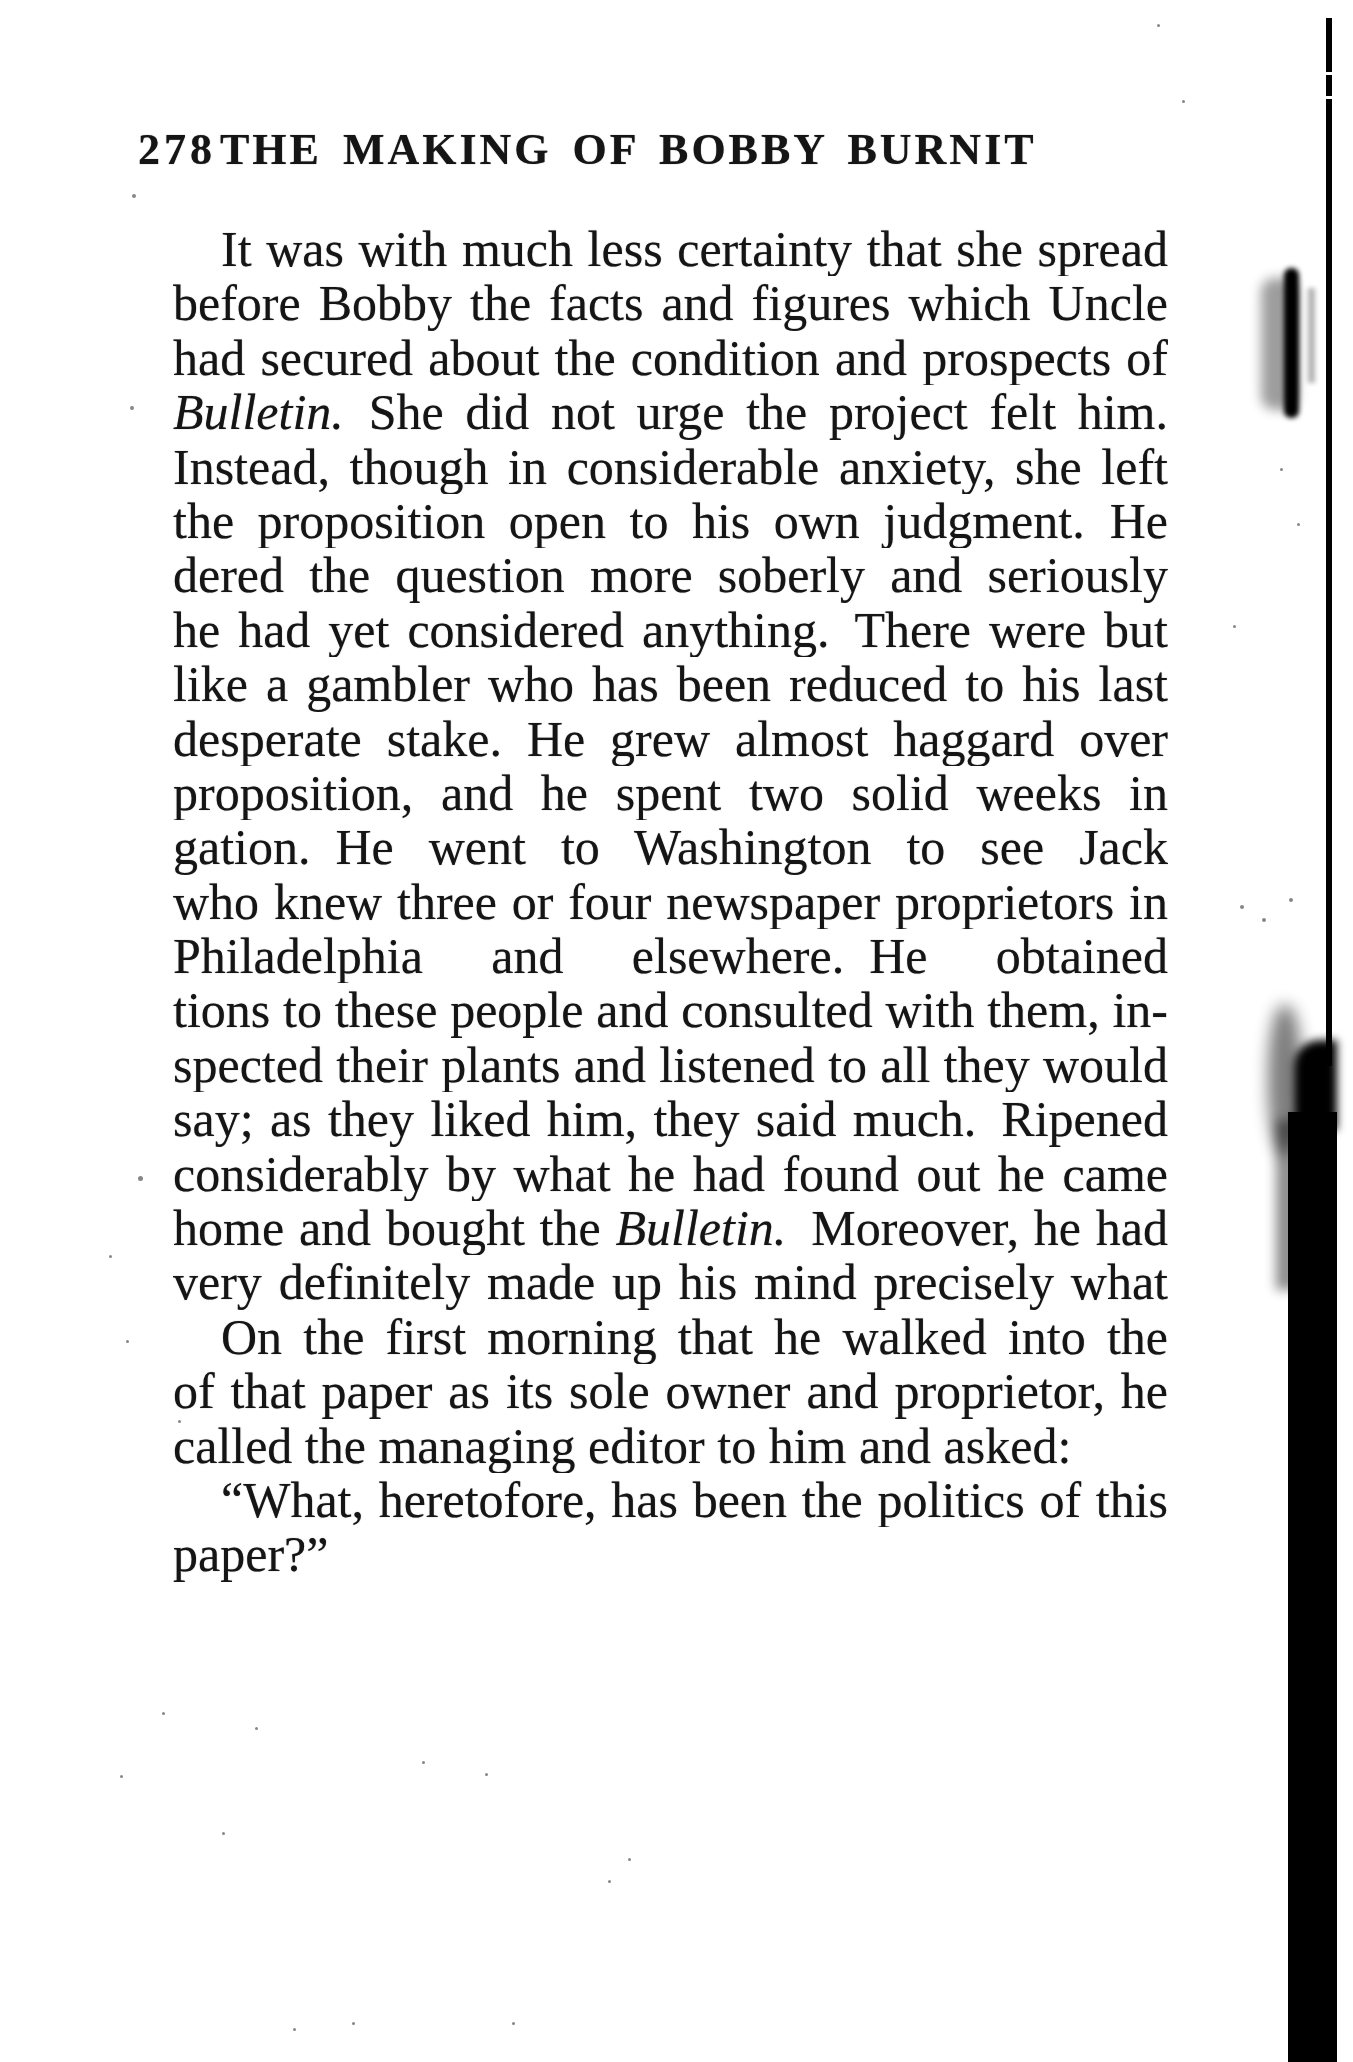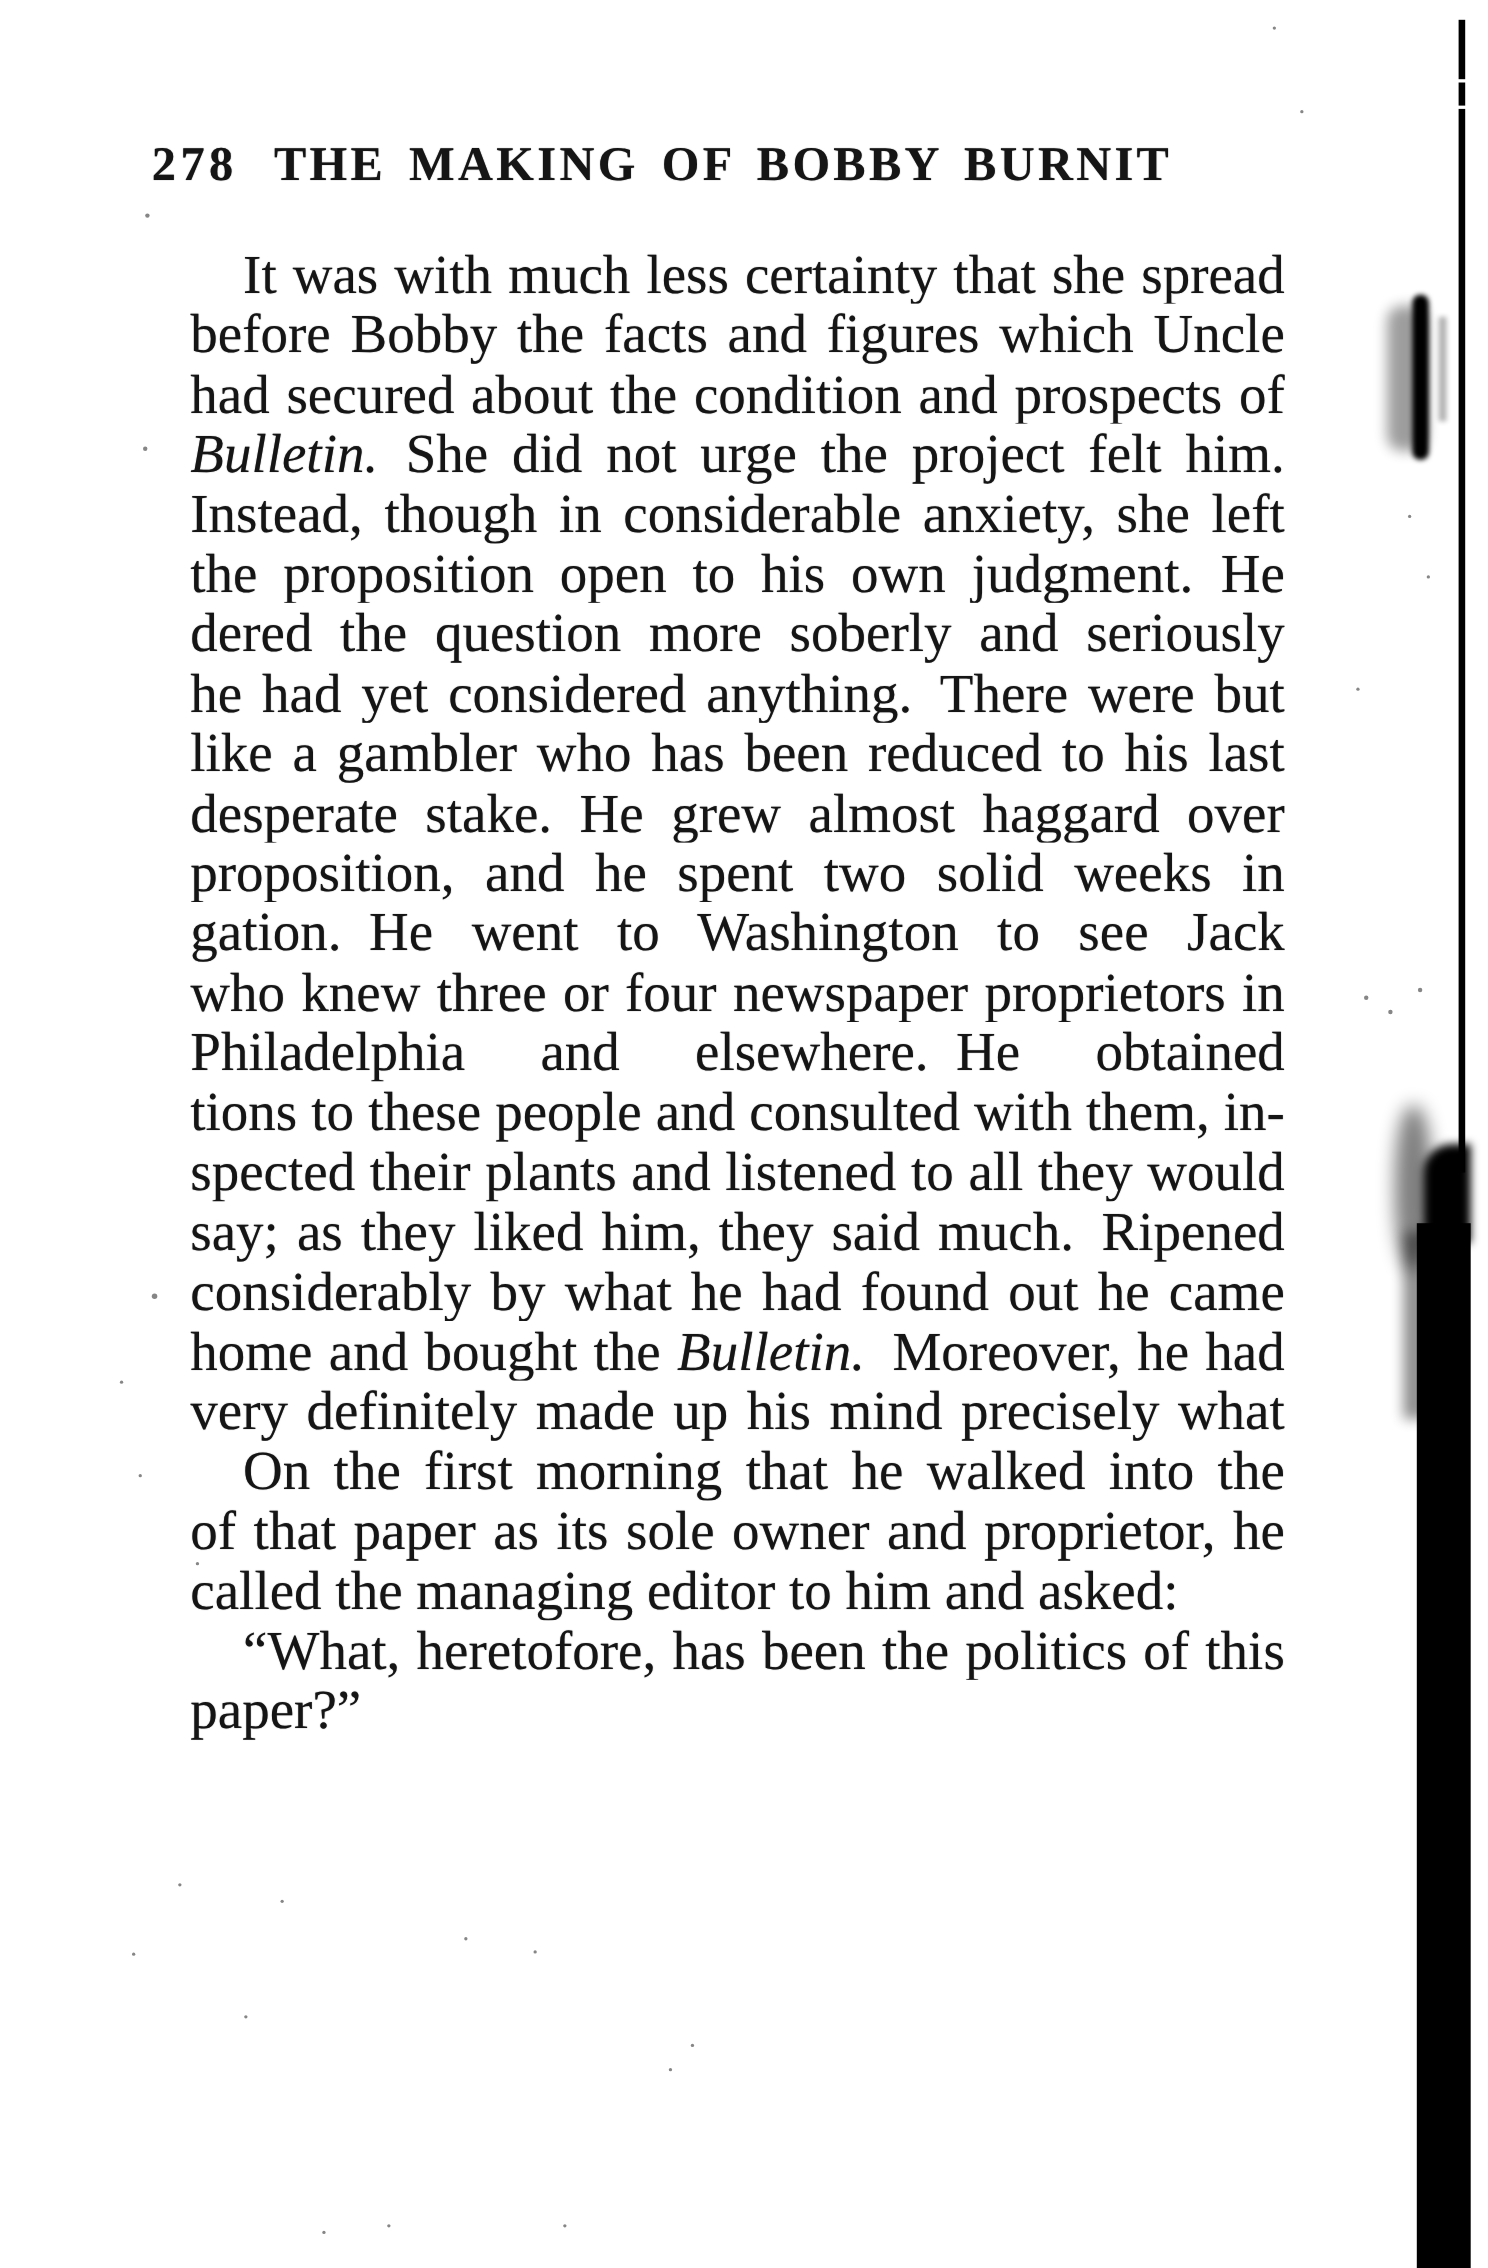--- a/index.html
+++ b/index.html
@@ -8,21 +8,21 @@
     background:#ffffff;color:#151515;
     font-family:"Liberation Serif", serif;
   }
   .page{position:absolute;inset:0;background:#ffffff;}
   .header{
     position:absolute;left:138px;top:124px;white-space:nowrap;
     font-weight:700;font-size:44px;letter-spacing:3px;
     text-shadow:0 0 1px rgba(0,0,0,.6);
   }
   .header .num{letter-spacing:4px;}
-  .header .title{margin-left:33px;word-spacing:7px;}
+  .header .title{margin-left:4px;word-spacing:7px;}
   .text{
     position:absolute;left:173px;top:222px;width:995px;
     text-shadow:0 0 1px rgba(0,0,0,.55);
   }
   .line{
     height:54.4px;line-height:54.4px;font-size:50px;
     text-align:justify;text-align-last:justify;overflow:hidden;
   }
   .line.noj{text-align:left;text-align-last:left;}
   .line.ind{text-indent:48px;}

